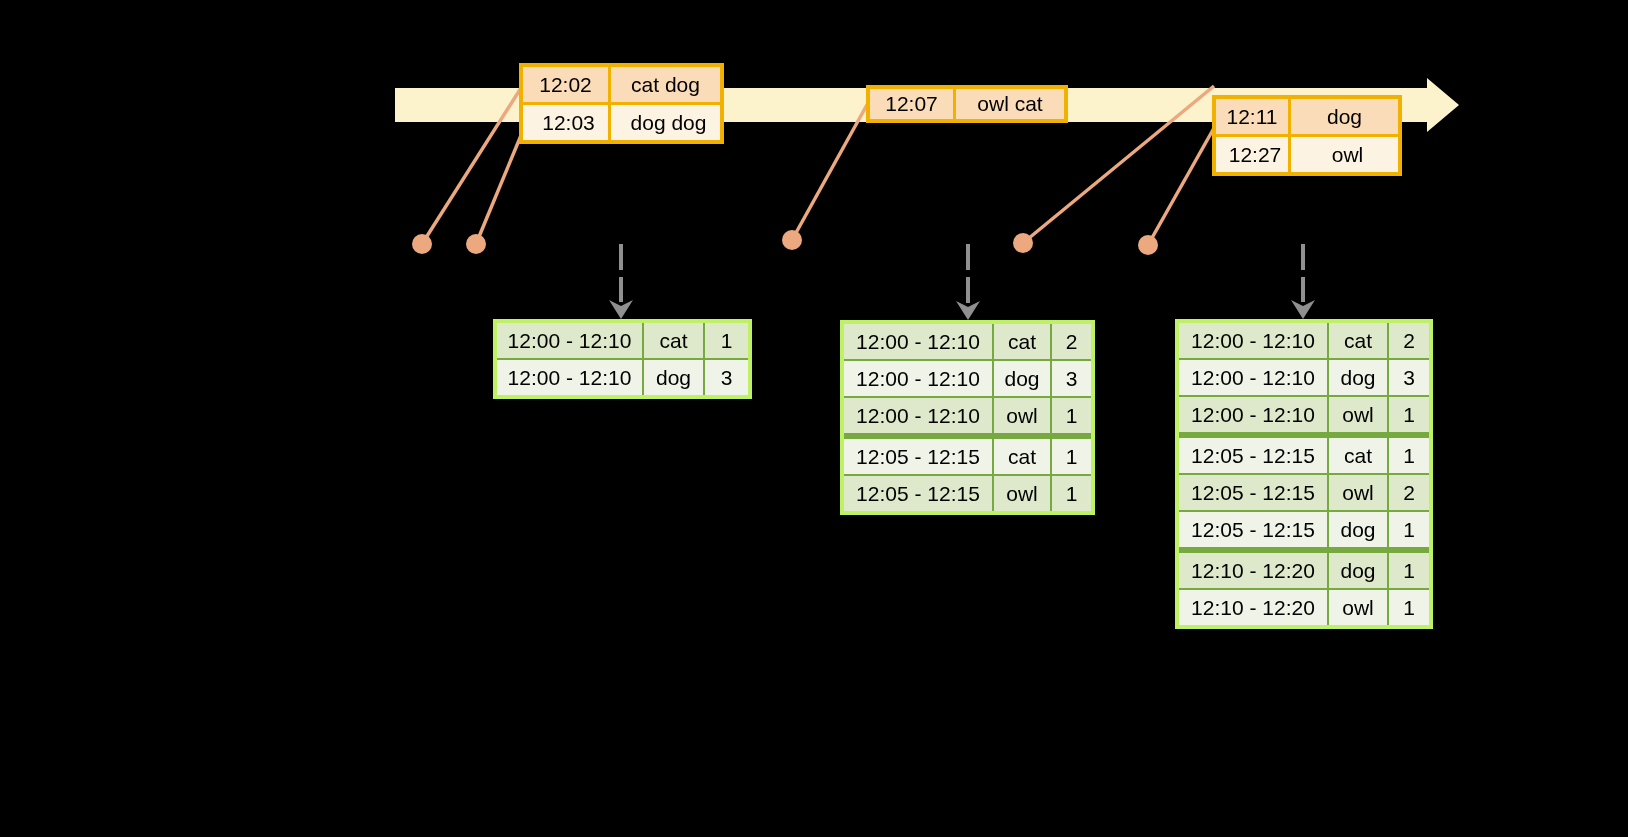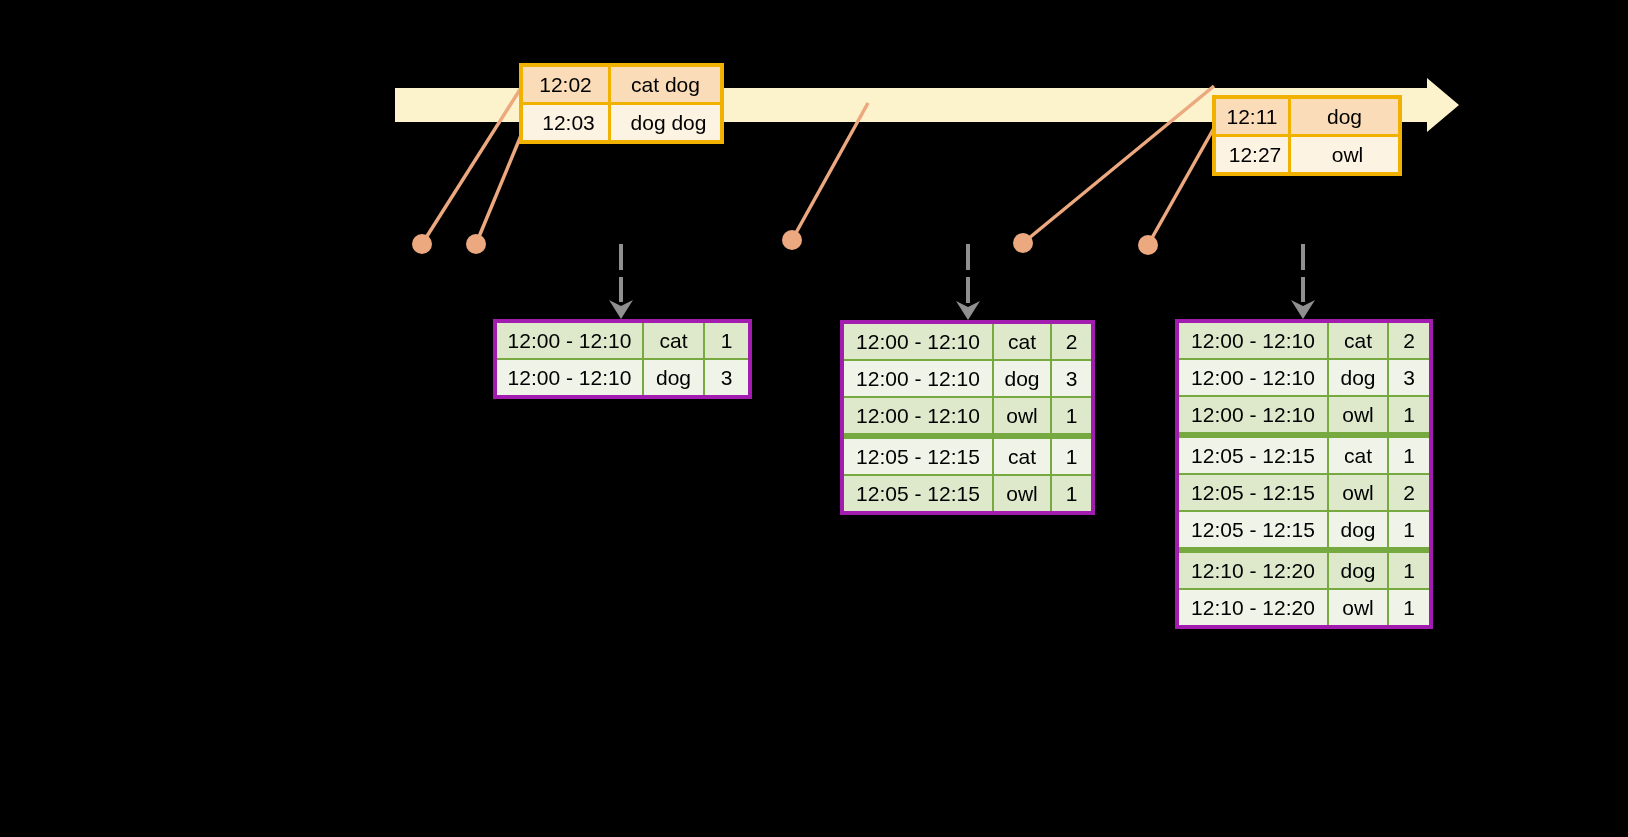--- a/index.html
+++ b/index.html
@@ -12,21 +12,21 @@
   .etable{
     position:absolute;box-sizing:border-box;display:grid;
     background:#f1b100;border:4px solid #f1b100;gap:3px;
   }
   .ecell{display:flex;align-items:center;justify-content:center;font-size:21px;}
   .fill-peach{background:#fbdcb8;}
   .fill-cream{background:#fdf3e3;padding-left:6px;}
   
   .gtable{
     position:absolute;box-sizing:border-box;display:flex;flex-direction:column;
-    background:#76a93f;border:4px solid #a21caf;
+    background:#76a93f;border:4px solid #bef264;
   }
   .grow{display:grid;column-gap:2px;height:35px;margin-top:2px;flex:0 0 auto;}
   .grow.first{margin-top:0;}
   .grow.sep{margin-top:6px;}
   .gcell{display:flex;align-items:center;justify-content:center;font-size:21px;background:#f0f4e8;}
   .grow.tint .gcell{background:#dde9ca;}
 </style>
 </head>
 <body>
 
@@ -64,20 +64,24 @@
     </g>
   </svg>
 
   <div class="etable" style="left:519px;top:63px;width:205px;height:81px;grid-template-columns:85px 109px;grid-template-rows:35px 35px;">
     <div class="ecell fill-peach">12:02</div>
     <div class="ecell fill-peach">cat dog</div>
     <div class="ecell fill-cream">12:03</div>
     <div class="ecell fill-cream">dog dog</div>
   </div>
 
+  <div class="etable" style="left:866px;top:85px;width:202px;height:38px;grid-template-columns:83px 108px;grid-template-rows:30px;">
+    <div class="ecell fill-peach">12:07</div>
+    <div class="ecell fill-peach">owl cat</div>
+  </div>
 
   <div class="etable" style="left:1212px;top:63px;width:190px;height:81px;grid-template-columns:72px 107px;grid-template-rows:35px 35px;margin-top:32px;">
     <div class="ecell fill-peach">12:11</div>
     <div class="ecell fill-peach">dog</div>
     <div class="ecell fill-cream">12:27</div>
     <div class="ecell fill-cream">owl</div>
   </div>
 
   <div class="gtable" style="left:493px;top:319px;width:259px;height:80px;">
     <div class="grow first tint" style="grid-template-columns:145px 59px 43px;">

